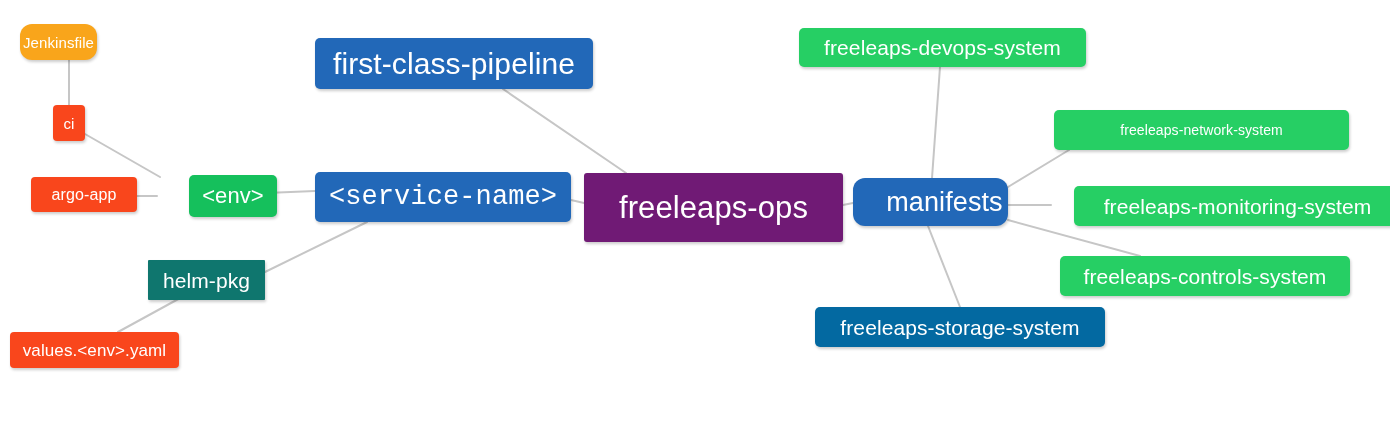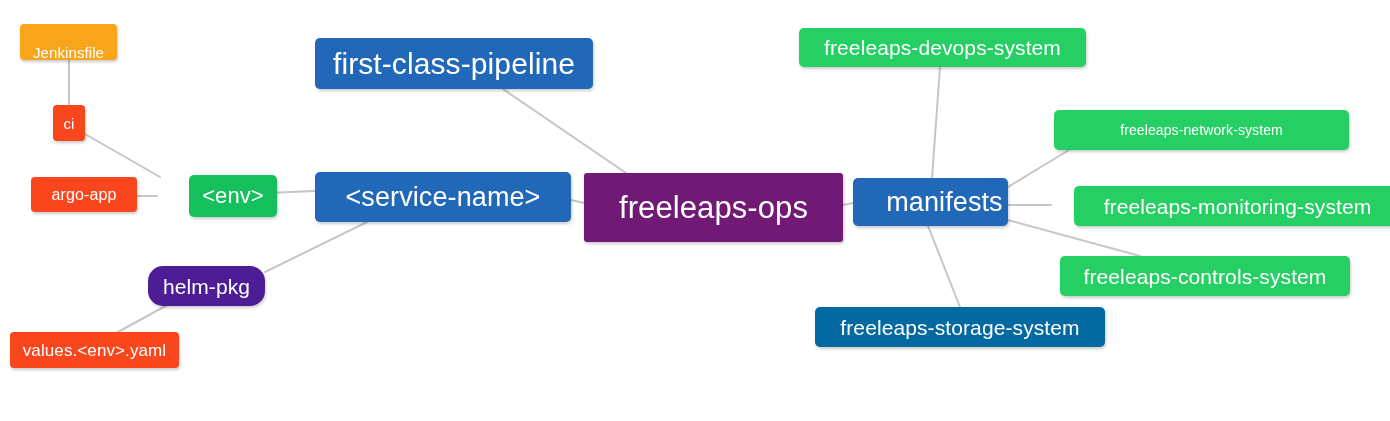--- a/index.html
+++ b/index.html
@@ -62,48 +62,48 @@
       <line x1="571" y1="200" x2="584" y2="203" stroke="#c6c6c6" stroke-width="2" stroke-linecap="round"></line>
       <line x1="843" y1="205" x2="853" y2="203" stroke="#c6c6c6" stroke-width="2" stroke-linecap="round"></line>
       <line x1="932" y1="178" x2="940" y2="67" stroke="#c6c6c6" stroke-width="2" stroke-linecap="round"></line>
       <line x1="1008" y1="187" x2="1069" y2="150" stroke="#c6c6c6" stroke-width="2" stroke-linecap="round"></line>
       <line x1="1008" y1="205" x2="1051" y2="205" stroke="#c6c6c6" stroke-width="2" stroke-linecap="round"></line>
       <line x1="1008" y1="220" x2="1140" y2="256" stroke="#c6c6c6" stroke-width="2" stroke-linecap="round"></line>
       <line x1="928" y1="226" x2="960" y2="307" stroke="#c6c6c6" stroke-width="2" stroke-linecap="round"></line>
     </svg>
 
   <div id="node-layer">
-      <div class="node" style="left: 20px; top: 24px; width: 97px; height: 36px; background: rgb(249, 165, 27); font-size: 15px; border-radius: 4px; align-items: flex-end;">
+      <div class="node" style="left: 20px; top: 24px; width: 77px; height: 36px; background: rgb(249, 165, 27); font-size: 15px; border-radius: 12px;">
         <span class="node-label">Jenkinsfile</span>
       </div>
       <div class="node" style="left: 53px; top: 105px; width: 32px; height: 36px; background: rgb(249, 70, 28); font-size: 15px; border-radius: 4px;">
         <span class="node-label">ci</span>
       </div>
       <div class="node" style="left: 31px; top: 177px; width: 106px; height: 35px; background: rgb(249, 70, 28); font-size: 16px; border-radius: 4px;">
         <span class="node-label">argo-app</span>
       </div>
       <div class="node" style="left: 157px; top: 175px; width: 88px; height: 42px; background: rgb(21, 192, 92); font-size: 22px; border-radius: 5px; margin-left: 32px;">
         <span class="node-label">&lt;env&gt;</span>
       </div>
-      <div class="node" style="left: 148px; top: 266px; width: 117px; height: 40px; background: #4c1d95; font-size: 21px; border-radius: 15px;">
+      <div class="node" style="left: 148px; top: 260px; width: 117px; height: 40px; background: #0f766e; font-size: 21px; border-radius: 1px;">
         <span class="node-label">helm-pkg</span>
       </div>
       <div class="node" style="left: 10px; top: 332px; width: 169px; height: 36px; background: rgb(249, 70, 28); font-size: 17px; border-radius: 4px;">
         <span class="node-label">values.&lt;env&gt;.yaml</span>
       </div>
       <div class="node" style="left: 315px; top: 38px; width: 278px; height: 51px; background: rgb(34, 104, 184); font-size: 30px; border-radius: 5px;">
         <span class="node-label">first-class-pipeline</span>
       </div>
-      <div class="node" style="left: 315px; top: 172px; width: 256px; height: 50px; background: rgb(34, 104, 184); font-size: 27px; border-radius: 5px;">
+      <div class="node" style="left: 315px; top: 172px; width: 256px; height: 50px; background: rgb(34, 104, 184); font-size: 27px; border-radius: 5px; font-family: Liberation Mono, monospace;">
         <span class="node-label">&lt;service-name&gt;</span>
       </div>
       <div class="node" style="left: 584px; top: 173px; width: 259px; height: 69px; background: #701a75; font-size: 31px; border-radius: 3px;">
         <span class="node-label">freeleaps-ops</span>
       </div>
-      <div class="node" style="left: 853px; top: 178px; width: 155px; height: 48px; background: rgb(34, 104, 184); font-size: 27px; border-radius: 5px; padding-left: 28px;">
+      <div class="node" style="left: 853px; top: 178px; width: 155px; height: 48px; background: rgb(34, 104, 184); font-size: 27px; border-radius: 12px; padding-left: 28px;">
         <span class="node-label">manifests</span>
       </div>
       <div class="node" style="left: 799px; top: 28px; width: 287px; height: 39px; background: rgb(38, 207, 100); font-size: 21px; border-radius: 5px;">
         <span class="node-label">freeleaps-devops-system</span>
       </div>
       <div class="node" style="left: 1054px; top: 110px; width: 295px; height: 40px; background: rgb(38, 207, 100); font-size: 14px; border-radius: 5px; text-align: center;">
         <span class="node-label">freeleaps-network-system</span>
       </div>
       <div class="node" style="left: 1051px; top: 186px; width: 327px; height: 40px; background: rgb(38, 207, 100); font-size: 21px; border-radius: 5px; margin-left: 23px;">
         <span class="node-label">freeleaps-monitoring-system</span>

